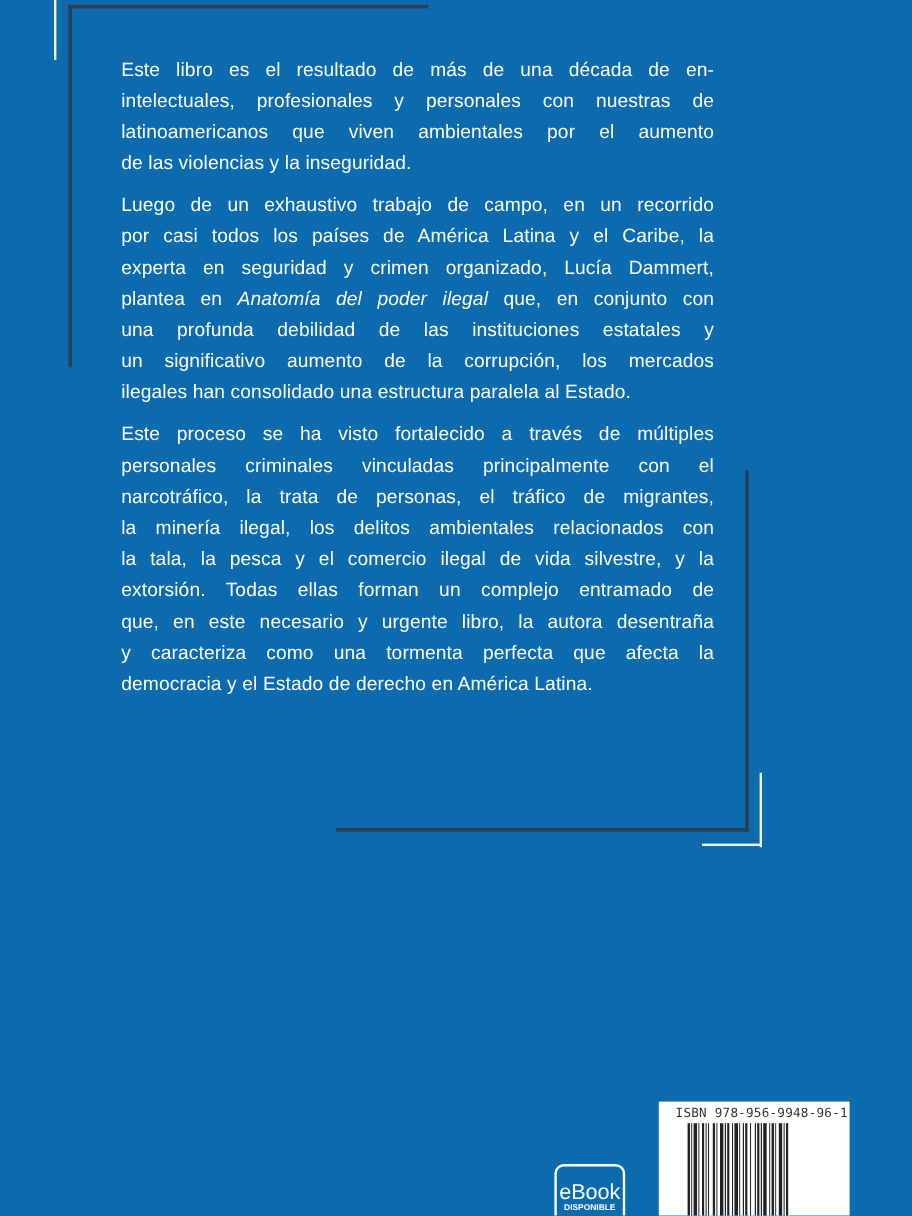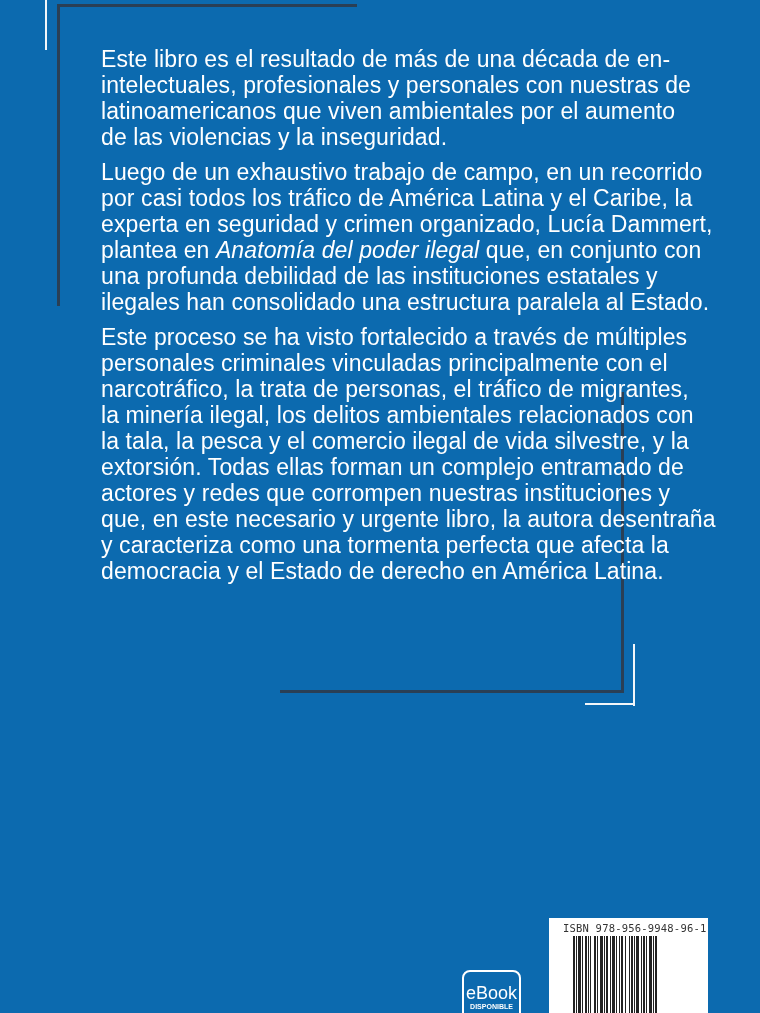--- a/index.html
+++ b/index.html
@@ -8,21 +8,21 @@
     background: #0c6aaf;
     position: relative;
     font-family: "Liberation Sans", sans-serif;
     color: #ffffff;
   }
   .line { position: absolute; }
   .dark { background: #2a3f55; }
   .light { background: #f2f6fa; }
   .text-block {
     position: absolute; left: 101px; top: 46px; width: 494px;
-    font-size: 23px; line-height: 26px; letter-spacing: 0.1px;
+    font-size: 16px; line-height: 26px; letter-spacing: 0.1px;
   }
   .text-block p { margin: 0 0 9px 0; text-align: justify; text-align-last: left; }
   .text-block .ln { display: block; text-align: justify; text-align-last: justify; white-space: nowrap; }
   .text-block .ln.last { text-align-last: left; }
   .barcode {
     position: absolute; left: 549px; top: 918px; width: 159px; height: 100px;
     background: #ffffff;
   }
   .isbn {
     position: absolute; left: 14px; top: 4px;
@@ -55,34 +55,34 @@
 
 <div class="text-block">
   <p>
     <span class="ln">Este libro es el resultado de más de una década de en-</span>
     <span class="ln">intelectuales, profesionales y personales con nuestras de</span>
     <span class="ln">latinoamericanos que viven ambientales por el aumento</span>
     <span class="ln last">de las violencias y la inseguridad.</span>
   </p>
   <p>
     <span class="ln">Luego de un exhaustivo trabajo de campo, en un recorrido</span>
-    <span class="ln">por casi todos los tráfico de América Latina y el Caribe, la</span>
+    <span class="ln">por casi todos los países de América Latina y el Caribe, la</span>
     <span class="ln">experta en seguridad y crimen organizado, Lucía Dammert,</span>
     <span class="ln"><span>plantea en </span><em>Anatomía del poder ilegal</em><span> que, en conjunto con</span></span>
     <span class="ln">una profunda debilidad de las instituciones estatales y</span>
+    <span class="ln">un significativo aumento de la corrupción, los mercados</span>
     <span class="ln last">ilegales han consolidado una estructura paralela al Estado.</span>
   </p>
   <p>
     <span class="ln">Este proceso se ha visto fortalecido a través de múltiples</span>
     <span class="ln">personales criminales vinculadas principalmente con el</span>
     <span class="ln">narcotráfico, la trata de personas, el tráfico de migrantes,</span>
     <span class="ln">la minería ilegal, los delitos ambientales relacionados con</span>
     <span class="ln">la tala, la pesca y el comercio ilegal de vida silvestre, y la</span>
     <span class="ln">extorsión. Todas ellas forman un complejo entramado de</span>
-    <span class="ln">actores y redes que corrompen nuestras instituciones y</span>
     <span class="ln">que, en este necesario y urgente libro, la autora desentraña</span>
     <span class="ln">y caracteriza como una tormenta perfecta que afecta la</span>
     <span class="ln last">democracia y el Estado de derecho en América Latina.</span>
   </p>
 </div>
 
 <div class="ebook">
   <span class="big">eBook</span>
   <span class="small">DISPONIBLE</span>
 </div>

